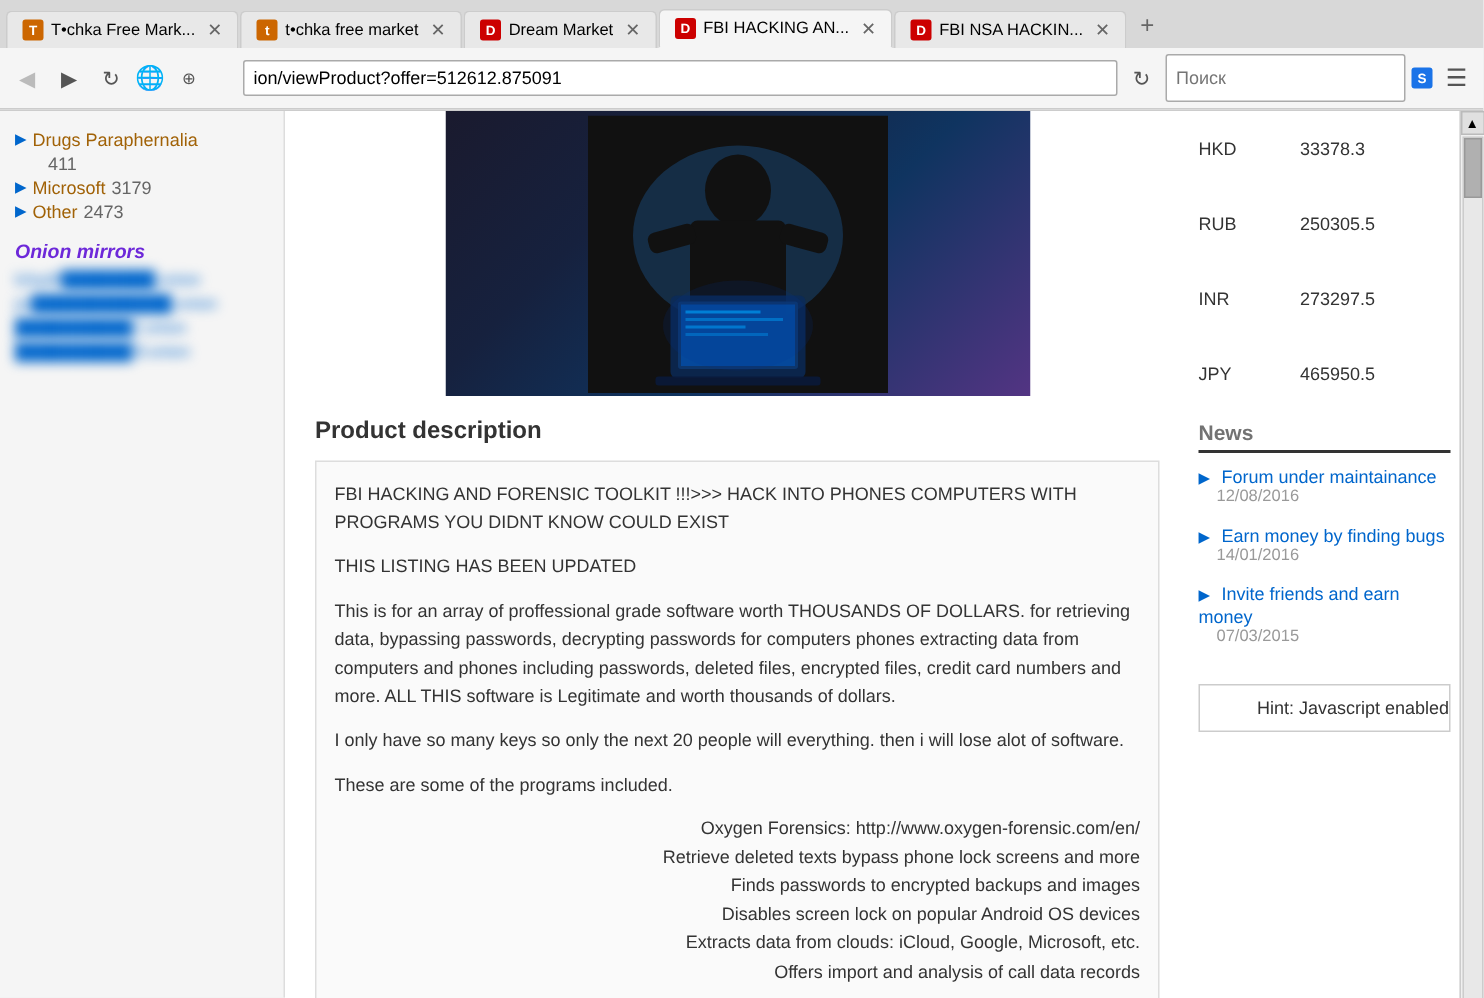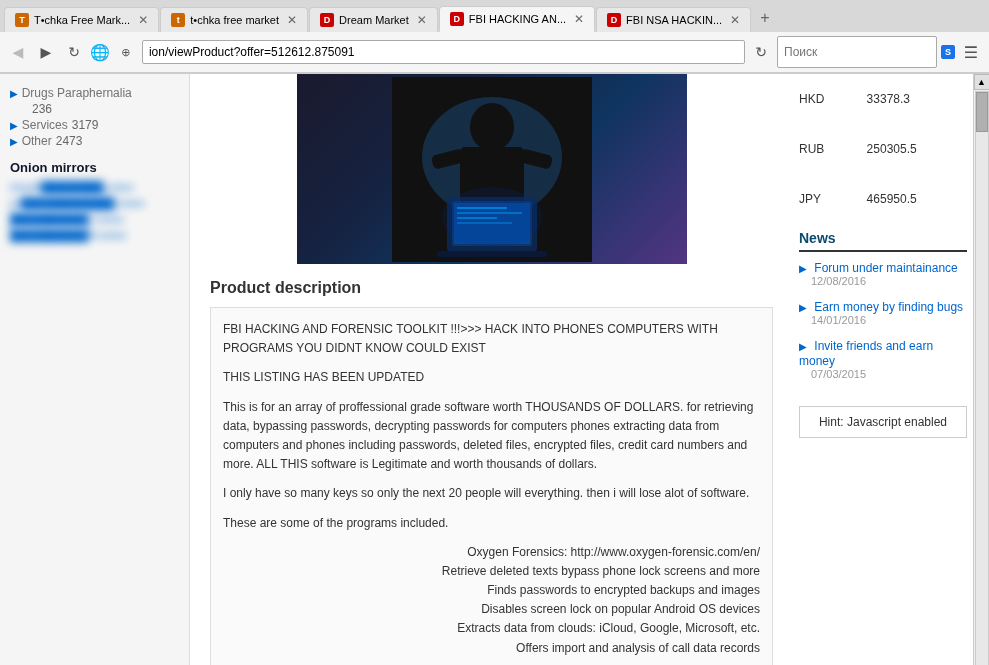--- a/index.html
+++ b/index.html
@@ -10,36 +10,36 @@
     .tab-bar { display: flex; align-items: flex-end; padding: 4px 4px 0 4px; background: #d8d8d8; gap: 1px; }
     .tab { display: flex; align-items: center; padding: 5px 10px; background: #e8e8e8; border: 1px solid #ccc; border-bottom: none; border-radius: 4px 4px 0 0; font-size: 11px; max-width: 160px; cursor: pointer; gap: 5px; }
     .tab.active { background: #f5f5f5; border-bottom: 1px solid #f5f5f5; }
     .tab-title { overflow: hidden; text-overflow: ellipsis; white-space: nowrap; flex: 1; }
     .tab-close { font-size: 12px; color: #666; cursor: pointer; margin-left: 3px; }
     .tab-new { padding: 5px 8px; background: transparent; border: none; font-size: 16px; cursor: pointer; color: #666; }
 
     .nav-bar { display: flex; align-items: center; padding: 4px 6px; background: #f5f5f5; border-bottom: 1px solid #ccc; gap: 4px; }
     .nav-btn { width: 24px; height: 24px; border: none; background: transparent; cursor: pointer; color: #555; font-size: 14px; display: flex; align-items: center; justify-content: center; border-radius: 3px; }
     .nav-btn.disabled { color: #bbb; cursor: default; }
-    .address-bar { flex: 1; height: 24px; border: 1px solid #aaa; border-radius: 2px; padding: 0 6px; font-size: 12px; background: white; }
+    .address-bar { flex: 1; height: 24px; border: 1px solid #aaa; border-radius: 2px; padding: 0 6px; font-size: 12px; background: white; margin-left: 20px; }
     .search-box { width: 160px; height: 32px; border: 1px solid #aaa; border-radius: 2px; padding: 13px 6px; font-size: 12px; background: white; }
     .menu-btn { width: 24px; height: 24px; border: none; background: transparent; cursor: pointer; color: #555; font-size: 16px; }
 
     
     .page-content { display: flex; height: calc(665px - 70px); overflow: hidden; }
 
     
     .sidebar { width: 190px; flex-shrink: 0; background: #f5f5f5; border-right: 1px solid #ddd; padding: 8px 0; overflow-y: auto; font-size: 12px; }
     .sidebar-section { padding: 2px 10px; }
-    .sidebar-link { color: #737373; cursor: pointer; text-decoration: none; }
+    .sidebar-link { color: #a16207; cursor: pointer; text-decoration: none; }
     .sidebar-count { color: #666; margin-left: 4px; }
     .sidebar-category { display: flex; align-items: center; margin: 2px 0; }
     .sidebar-arrow { color: #0066cc; margin-right: 4px; font-size: 10px; }
 
-    .onion-mirrors-heading { padding: 8px 10px 4px 10px; font-size: 13px; font-weight: bold; color: #0f172a; }
+    .onion-mirrors-heading { padding: 8px 10px 4px 10px; font-size: 13px; font-weight: bold; color: #6d28d9; font-style: italic; }
     .onion-link { display: block; padding: 2px 10px; color: #0066cc; font-size: 11px; cursor: pointer; text-decoration: none; }
     .blurred { filter: blur(4px); user-select: none; }
 
     
     .main-content { flex: 1; overflow-y: auto; background: white; position: relative; }
     .main-inner { display: flex; }
 
     .product-area { flex: 1; padding: 0 10px 10px 10px; }
 
     .product-image { width: 390px; height: 190px; background: #222; margin: 0 auto 15px auto; display: flex; align-items: center; justify-content: center; overflow: hidden; position: relative; }
@@ -50,27 +50,27 @@
     .product-desc-box p { margin-bottom: 10px; }
 
     
     .right-panel { width: 180px; flex-shrink: 0; padding: 0 0 10px 0; }
     .currency-table { width: 100%; font-size: 12px; border-collapse: collapse; }
     .currency-table td { padding: 18px 6px; }
     .currency-code { color: #333; font-weight: normal; }
     .currency-value { color: #333; }
 
     .news-section { padding: 6px; }
-    .news-heading { font-size: 14px; font-weight: bold; color: #0c4a6e; margin-bottom: 8px; padding-bottom: 4px; border-bottom: 2px solid #333; }
+    .news-heading { font-size: 14px; font-weight: bold; color: #737373; margin-bottom: 8px; padding-bottom: 4px; border-bottom: 2px solid #333; }
     .news-item { margin-bottom: 12px; }
     .news-bullet { color: #0066cc; margin-right: 4px; font-size: 10px; }
     .news-title { color: #0066cc; cursor: pointer; font-size: 12px; }
     .news-date { color: #999; font-size: 11px; display: block; margin-left: 12px; }
 
-    .hint-box { border: 1px solid #ccc; padding: 8px 0; margin: 8px 6px; text-align: center; font-size: 12px; color: #333; background: white; }
+    .hint-box { border: 1px solid #ccc; padding: 8px 0; margin: 8px 6px; text-align: right; font-size: 12px; color: #333; background: white; }
 
     
     .right-scrollbar { width: 16px; background: #f0f0f0; border-left: 1px solid #ccc; display: flex; flex-direction: column; align-items: center; }
     .scrollbar-btn { width: 16px; height: 16px; background: #e0e0e0; border: 1px solid #bbb; cursor: pointer; display: flex; align-items: center; justify-content: center; font-size: 9px; }
     .scrollbar-track { flex: 1; width: 14px; background: #e8e8e8; margin: 1px; border: 1px solid #ccc; }
     .scrollbar-thumb { width: 12px; height: 40px; background: #b0b0b0; border: 1px solid #999; margin: 0 auto; }
 
     
     .browser-icon-t { width: 14px; height: 14px; background: #cc6600; border-radius: 2px; display: inline-flex; align-items: center; justify-content: center; color: white; font-size: 9px; font-weight: bold; }
     .browser-icon-d { width: 14px; height: 14px; background: #cc0000; border-radius: 2px; display: inline-flex; align-items: center; justify-content: center; color: white; font-size: 9px; font-weight: bold; }
@@ -125,24 +125,24 @@
 </div>
 
 <div class="page-content">
 
   <div class="sidebar">
     <div class="sidebar-section">
       <div class="sidebar-category">
         <span class="sidebar-arrow">▶</span>
         <span class="sidebar-link">Drugs Paraphernalia</span>
       </div>
-      <div style="padding-left: 22px; color: #666; font-size: 12px;">236</div>
+      <div style="padding-left: 22px; color: #666; font-size: 12px;">411</div>
       <div class="sidebar-category">
         <span class="sidebar-arrow">▶</span>
-        <span class="sidebar-link">Services</span>
+        <span class="sidebar-link">Microsoft</span>
         <span class="sidebar-count">3179</span>
       </div>
       <div class="sidebar-category">
         <span class="sidebar-arrow">▶</span>
         <span class="sidebar-link">Other</span>
         <span class="sidebar-count">2473</span>
       </div>
     </div>
 
     <div class="onion-mirrors-heading">Onion mirrors</div>
@@ -214,20 +214,24 @@
           <tbody id="currency-tbody">
           <tr>
                 <td class="currency-code">HKD</td>
                 <td class="currency-value">33378.3</td>
               </tr>
               <tr>
                 <td class="currency-code">RUB</td>
                 <td class="currency-value">250305.5</td>
               </tr>
               <tr>
+                <td class="currency-code">INR</td>
+                <td class="currency-value">273297.5</td>
+              </tr>
+              <tr>
                 <td class="currency-code">JPY</td>
                 <td class="currency-value">465950.5</td>
               </tr>
             </tbody>
         </table>
 
         <div class="news-section">
           <div class="news-heading">News</div>
           <div id="news-items-container">
               <div class="news-item">

